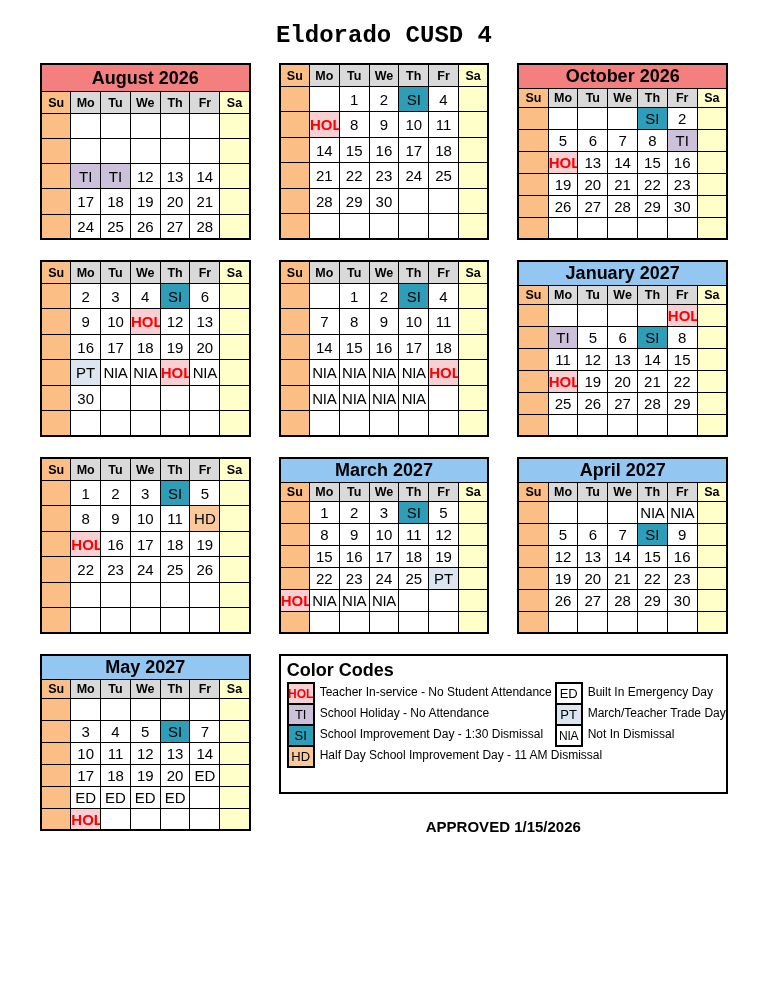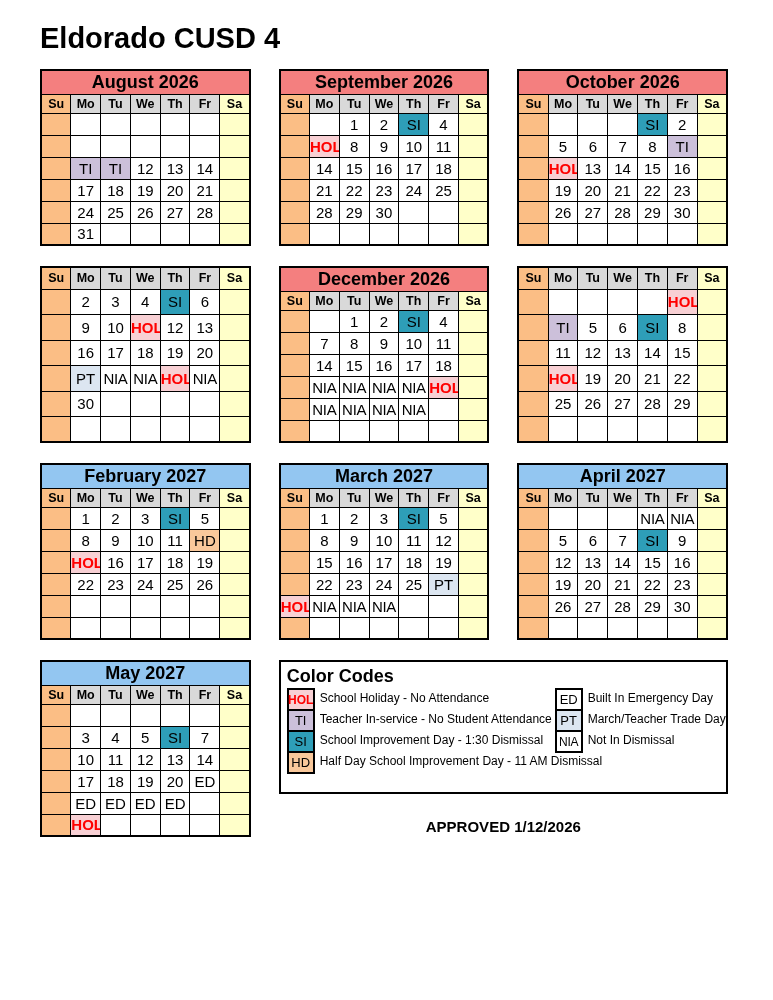--- a/index.html
+++ b/index.html
@@ -22,24 +22,26 @@
   html, body { margin: 0; padding: 0; }
   body {
     width: 773px; height: 1000px;
     background: #ffffff;
     font-family: "Liberation Sans", sans-serif;
     color: #000;
     overflow: hidden;
   }
   .page { padding: 22px 45px 0 40px; }
   .title {
-    font-size: 29px;
+    text-align: center;
+    font-size: 24px;
     font-weight: bold;
     line-height: 1.14;
     margin: 0 0 14px 0;
+    font-family: Liberation Mono, monospace;
   }
   .cal-grid {
     display: grid;
     grid-template-columns: repeat(3, 1fr);
     column-gap: 28px;
     row-gap: 20px;
   }
   table.month {
     border-collapse: collapse;
     width: 100%;
@@ -65,21 +67,21 @@
   td.k-si  { background: var(--si-bg) !important; }
   td.k-pt  { background: var(--pt-bg) !important; }
   td.k-hd  { background: var(--hd-bg) !important; }
   td.k-ed  { background: var(--ed-bg) !important; font-size: 14.5px; }
   td.k-nia { background: var(--nia-bg) !important; font-size: 13.5px; letter-spacing: -0.3px; }
   .may-pos { grid-row: 4; grid-column: 1; align-self: start; }
   .legend-block { grid-row: 4; grid-column: 2 / 4; }
   .legend {
     border: 2px solid var(--line);
     background: #fff;
-    padding: 3px 8px 18px 6px;
+    padding: 3px 8px 24px 6px;
   }
   .legend-title { font-size: 18px; font-weight: bold; line-height: 22px; }
   .legend-cols { display: flex; margin-top: 1px; }
   .legend-col { display: flex; }
   .legend-col.left { width: 268px; flex: none; }
   .swatch-stack { display: flex; flex-direction: column; flex: none; }
   .swatch {
     width: 28px; height: 23px;
     border: 2px solid var(--line);
     display: flex; align-items: center; justify-content: center;
@@ -169,36 +171,24 @@
           </tr>
           <tr>
             <td class="c-su"></td>
             <td>24</td>
             <td>25</td>
             <td>26</td>
             <td>27</td>
             <td>28</td>
             <td class="c-sa"></td>
           </tr>
-          <tr>
-            <td class="c-su"></td>
-            <td>31</td>
-            <td></td>
-            <td></td>
-            <td></td>
-            <td></td>
-            <td class="c-sa"></td>
-          </tr>
         </tbody>
       </table>
       <table class="month">
         <tbody>
-          <tr>
-            <th class="m-title hdr-red" colspan="7">September 2026</th>
-          </tr>
           <tr>
             <th class="dow c-su">Su</th>
             <th class="dow ">Mo</th>
             <th class="dow ">Tu</th>
             <th class="dow ">We</th>
             <th class="dow ">Th</th>
             <th class="dow ">Fr</th>
             <th class="dow c-sa">Sa</th>
           </tr>
           <tr>
@@ -390,23 +380,20 @@
             <td></td>
             <td></td>
             <td></td>
             <td class="c-sa"></td>
           </tr>
         </tbody>
       </table>
       <table class="month">
         <tbody>
           <tr>
-            <th class="m-title hdr-red" colspan="7">December 2026</th>
-          </tr>
-          <tr>
             <th class="dow c-su">Su</th>
             <th class="dow ">Mo</th>
             <th class="dow ">Tu</th>
             <th class="dow ">We</th>
             <th class="dow ">Th</th>
             <th class="dow ">Fr</th>
             <th class="dow c-sa">Sa</th>
           </tr>
           <tr>
             <td class="c-su"></td>
@@ -460,20 +447,23 @@
             <td></td>
             <td></td>
             <td></td>
             <td class="c-sa"></td>
           </tr>
         </tbody>
       </table>
       <table class="month">
         <tbody>
           <tr>
+            <th class="m-title hdr-blue" colspan="7">January 2027</th>
+          </tr>
+          <tr>
             <th class="dow c-su">Su</th>
             <th class="dow ">Mo</th>
             <th class="dow ">Tu</th>
             <th class="dow ">We</th>
             <th class="dow ">Th</th>
             <th class="dow ">Fr</th>
             <th class="dow c-sa">Sa</th>
           </tr>
           <tr>
             <td class="c-su"></td>
@@ -526,23 +516,20 @@
             <td></td>
             <td></td>
             <td></td>
             <td></td>
             <td class="c-sa"></td>
           </tr>
         </tbody>
       </table>
       <table class="month">
         <tbody>
-          <tr>
-            <th class="m-title hdr-blue" colspan="7">February 2027</th>
-          </tr>
           <tr>
             <th class="dow c-su">Su</th>
             <th class="dow ">Mo</th>
             <th class="dow ">Tu</th>
             <th class="dow ">We</th>
             <th class="dow ">Th</th>
             <th class="dow ">Fr</th>
             <th class="dow c-sa">Sa</th>
           </tr>
           <tr>
@@ -816,36 +803,36 @@
         <div class="legend-title">Color Codes</div>
         <div class="legend-cols">
           <div class="legend-col left">
             <div class="swatch-stack">
                 <div class="swatch k-hol">HOL</div>
                 <div class="swatch k-ti">TI</div>
                 <div class="swatch k-si">SI</div>
                 <div class="swatch k-hd">HD</div>
               </div>
             <div class="label-stack">
+                <div class="legend-label">Teacher In-service - No Student Attendance</div>
                 <div class="legend-label">School Holiday - No Attendance</div>
-                <div class="legend-label">Teacher In-service - No Student Attendance</div>
                 <div class="legend-label">School Improvement Day - 1:30 Dismissal</div>
                 <div class="legend-label">Half Day School Improvement Day - 11 AM Dismissal</div>
               </div>
           </div>
           <div class="legend-col right">
             <div class="swatch-stack">
                 <div class="swatch k-ed">ED</div>
                 <div class="swatch k-pt">PT</div>
                 <div class="swatch k-nia">NIA</div>
               </div>
             <div class="label-stack">
                 <div class="legend-label">Built In Emergency Day</div>
                 <div class="legend-label">March/Teacher Trade Day</div>
                 <div class="legend-label">Not In Dismissal</div>
               </div>
           </div>
         </div>
       </div>
-      <div class="approved">APPROVED 1/12/2026</div>
+      <div class="approved">APPROVED 1/15/2026</div>
     </div>
   </div>
 </div>
 
 </body></html>

